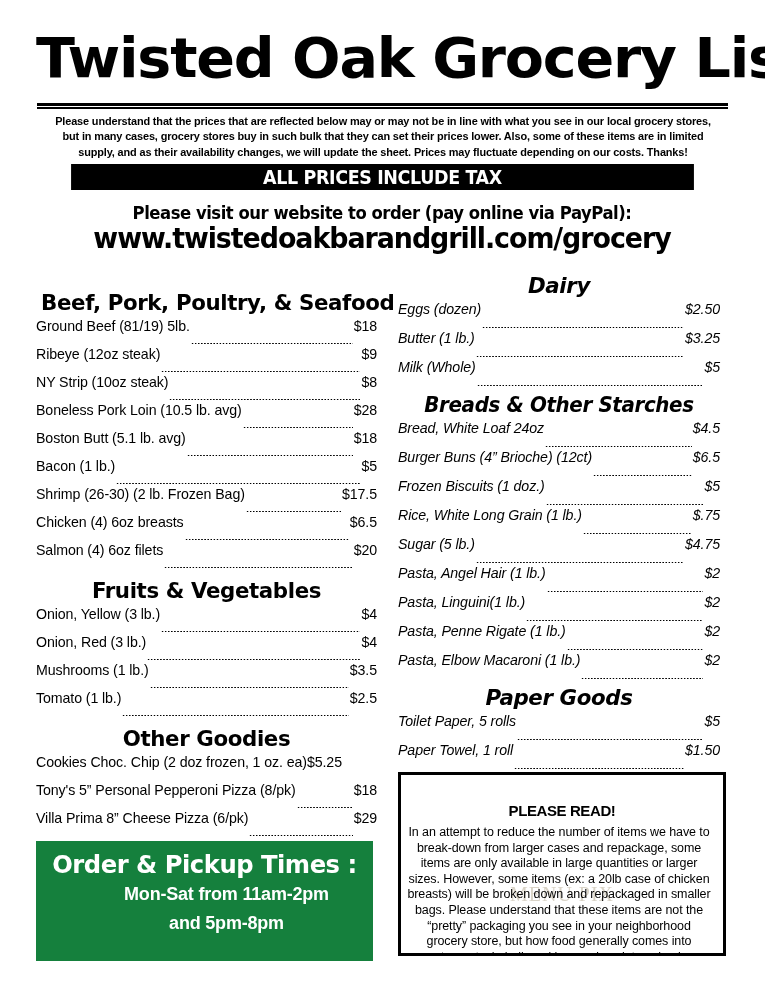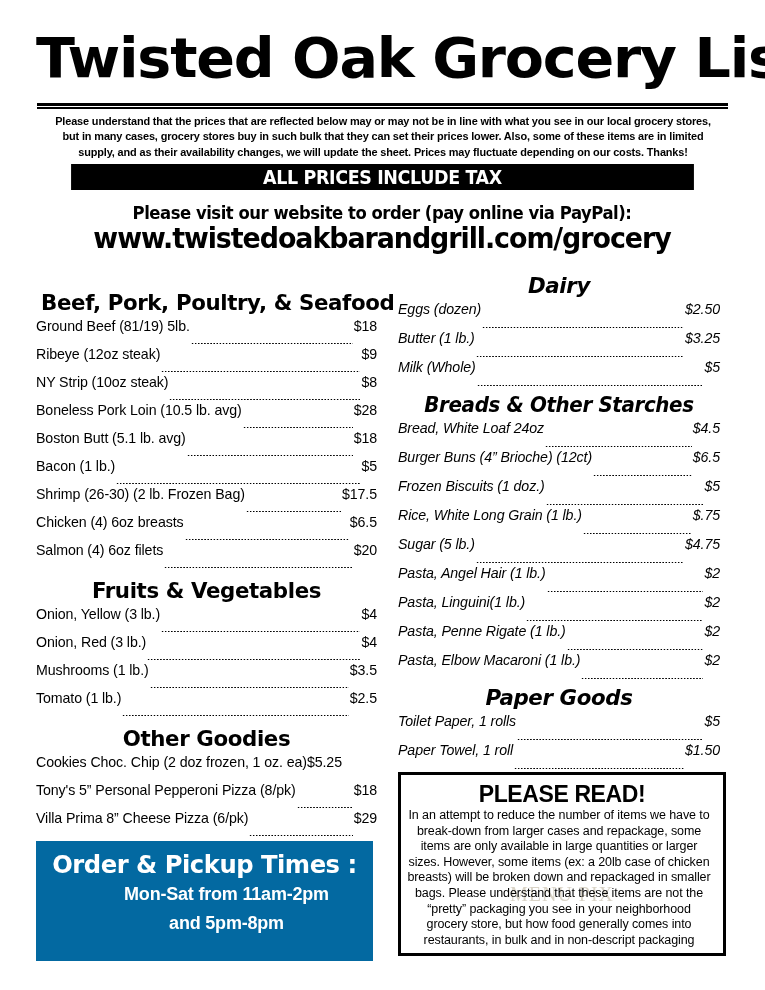--- a/index.html
+++ b/index.html
@@ -192,21 +192,21 @@
     text-align: right;
   }
 
   
   .order-box {
     position: absolute;
     left: 36px;
     top: 841px;
     width: 337px;
     height: 120px;
-    background: #0369a1;
+    background: #15803d;
     color: #ffffff;
     text-align: center;
   }
   .order-title {
     font-family: "DejaVu Sans", sans-serif;
     font-weight: bold;
     font-size: 25px;
     line-height: 30px;
     letter-spacing: -0.5px;
     padding-top: 9px;
@@ -231,24 +231,24 @@
     height: 184px;
     border: 3px solid #000000;
     background: #ffffff;
     box-sizing: border-box;
     overflow: hidden;
   }
   .read-title {
     text-align: center;
     font-family: "Liberation Sans", sans-serif;
     font-weight: bold;
-    font-size: 23px;
+    font-size: 15px;
     line-height: 24px;
     letter-spacing: -0.4px;
-    padding-top: 7px;
+    padding-top: 24px;
   }
   .read-body {
     text-align: center;
     font-family: "Liberation Sans Narrow", "Liberation Sans", sans-serif;
     font-size: 12.5px;
     line-height: 15.6px;
     font-weight: 500;
     letter-spacing: -0.1px;
     padding: 2px 12px 0 6px;
     position: relative;
@@ -446,21 +446,21 @@
         <div class="item">
           <span class="nm">Pasta, Elbow Macaroni (1 lb.)</span>
           <span class="dots"></span>
           <span class="pr">$2</span>
         </div>
       </div>
 
     <div class="sec-head" style="margin-top:2px;">Paper Goods</div>
     <div>
         <div class="item">
-          <span class="nm">Toilet Paper, 1 rolls</span>
+          <span class="nm">Toilet Paper, 5 rolls</span>
           <span class="dots"></span>
           <span class="pr">$5</span>
         </div>
         <div class="item">
           <span class="nm">Paper Towel, 1 roll</span>
           <span class="dots"></span>
           <span class="pr">$1.50</span>
         </div>
       </div>
   </div>

